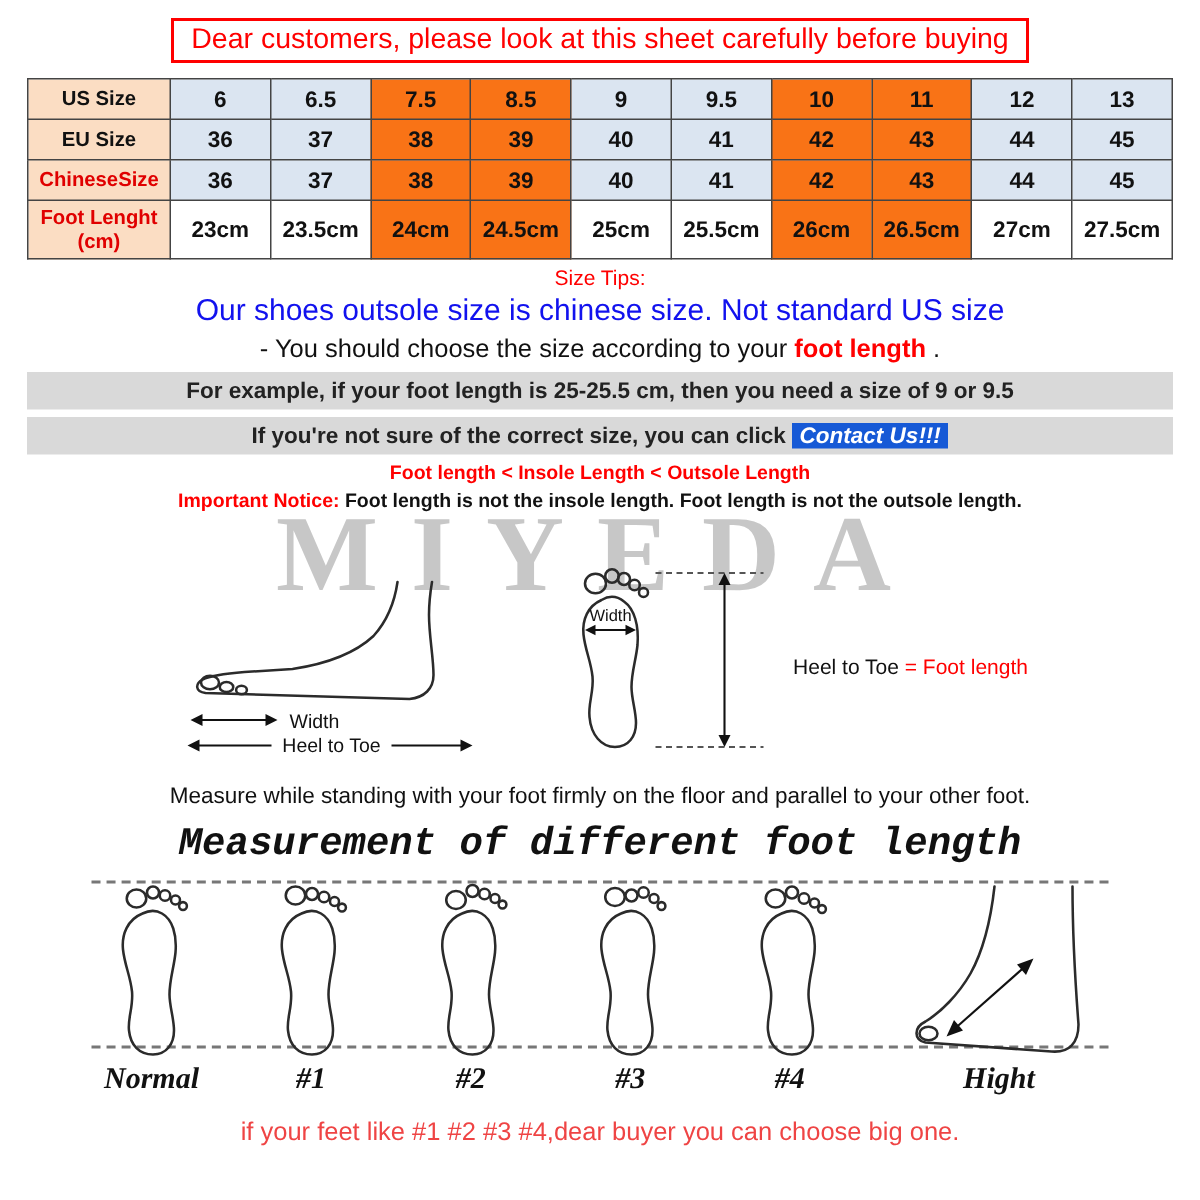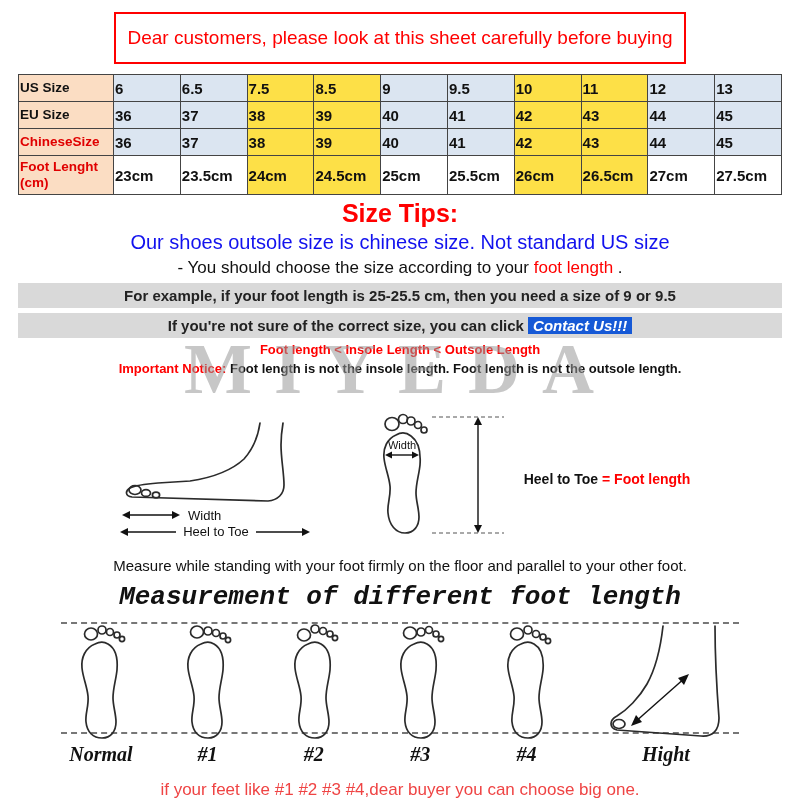--- a/index.html
+++ b/index.html
@@ -1,55 +1,55 @@
 <!DOCTYPE html>
 <html><head>
 <meta charset="utf-8">
 <style>
   html,body{margin:0;padding:0;background:#fff;}
   body{width:800px;font-family:"Liberation Sans",sans-serif;color:#111;}
   .page{position:relative;width:800px;height:800px;overflow:hidden;background:#fff;}
 
   
-  .banner{width:fit-content;margin:12px auto 0;border:2px solid #ff0000;padding:13px 12px;
+  .banner{width:fit-content;margin:12px auto 0;border:2px solid #ff0000;padding:2px 12px;
           color:#ff0000;font-size:19px;text-align:center;}
 
   
   .size-table{width:764px;margin:10px auto 0;border-collapse:collapse;table-layout:fixed;
-              font-size:15px;font-weight:bold;text-align:left;}
+              font-size:15px;font-weight:bold;text-align:center;}
   .size-table th,.size-table td{border:1px solid #444;padding:2px 1px;height:22px;}
   .size-table th.rowhdr{width:92px;background:#fbddc3;font-size:13.5px;line-height:1.15;}
   .size-table tr:last-child th,.size-table tr:last-child td{height:34px;}
   .size-table th.red{color:#e00000;}
   .size-table td.c-b{background:#dbe5f1;}
-  .size-table td.c-g{background:#fde047;}
+  .size-table td.c-g{background:#f97316;}
   .size-table td.c-w{background:#ffffff;}
 
   
   .tips{width:764px;margin:4px auto 0;text-align:center;}
-  .tip-title{color:#ff0000;font-weight:bold;font-size:25px;margin-top:3px;}
+  .tip-title{color:#ff0000;font-weight:normal;font-size:14px;margin-top:3px;}
   .tip-blue{color:#1212ee;font-size:20px;margin-top:3px;}
   .tip-choose{font-size:17px;margin-top:4px;color:#111;}
-  .hl-red{color:#ff0000;font-weight:normal;}
+  .hl-red{color:#ff0000;font-weight:bold;}
   .gray-bar{background:#d9d9d9;margin-top:5px;padding:4px 2px;font-size:15px;font-weight:bold;color:#222;}
   .contact-link{background:#1659d6;color:#ffffff;padding:0 5px;font-weight:bold;cursor:pointer;font-style:italic;}
   .notice{font-size:13px;font-weight:bold;margin-top:4px;color:#111;}
   .notice .red,.notice.red{color:#ff0000;}
 
   
   .watermark{position:absolute;left:0;right:0;top:328px;text-align:center;z-index:0;
              font-family:"Liberation Serif",serif;font-weight:bold;font-size:72px;
              letter-spacing:22px;color:#9a9a9a;opacity:.55;pointer-events:none;}
 
   
   .diagrams{position:relative;z-index:1;display:flex;justify-content:center;align-items:center;
             gap:46px;margin-top:30px;height:145px;}
   .diagram svg{display:block;}
   .sole-wrap{display:flex;align-items:center;gap:8px;}
-  .sole-label{font-size:14px;font-weight:bold;white-space:nowrap;}
+  .sole-label{font-size:14px;font-weight:normal;white-space:nowrap;}
   .sole-label .red{color:#ff0000;}
   svg text{font-family:"Liberation Sans",sans-serif;fill:#111;}
   .sketch{stroke:#2b2b2b;fill:none;stroke-width:1.7;stroke-linecap:round;stroke-linejoin:round;}
   .arrowline{stroke:#111;stroke-width:1.4;fill:none;}
   .dashline{stroke:#555;stroke-width:1.2;stroke-dasharray:4 3;fill:none;}
   .ah{fill:#111;stroke:none;}
 
   .instruction{text-align:center;font-size:15px;margin-top:6px;position:relative;z-index:1;}
   .section-title{text-align:center;font-family:Liberation Mono, monospace;font-style:italic;
                  font-weight:bold;font-size:26px;margin-top:8px;}

